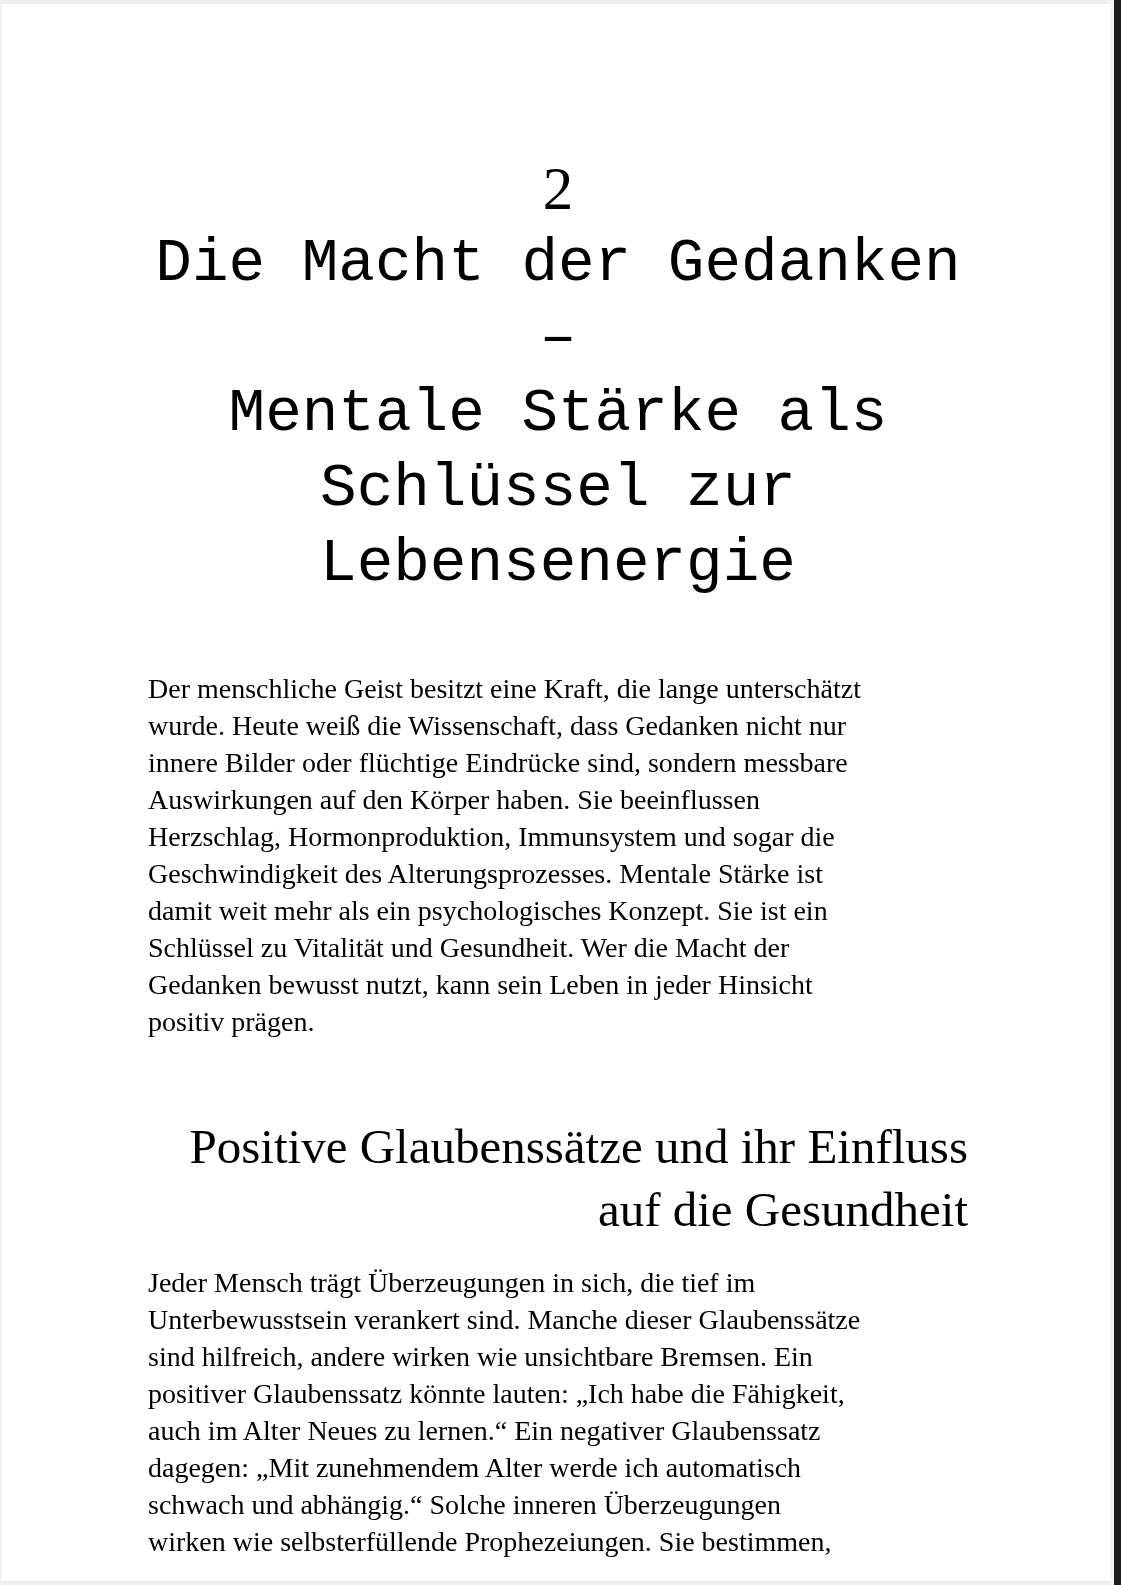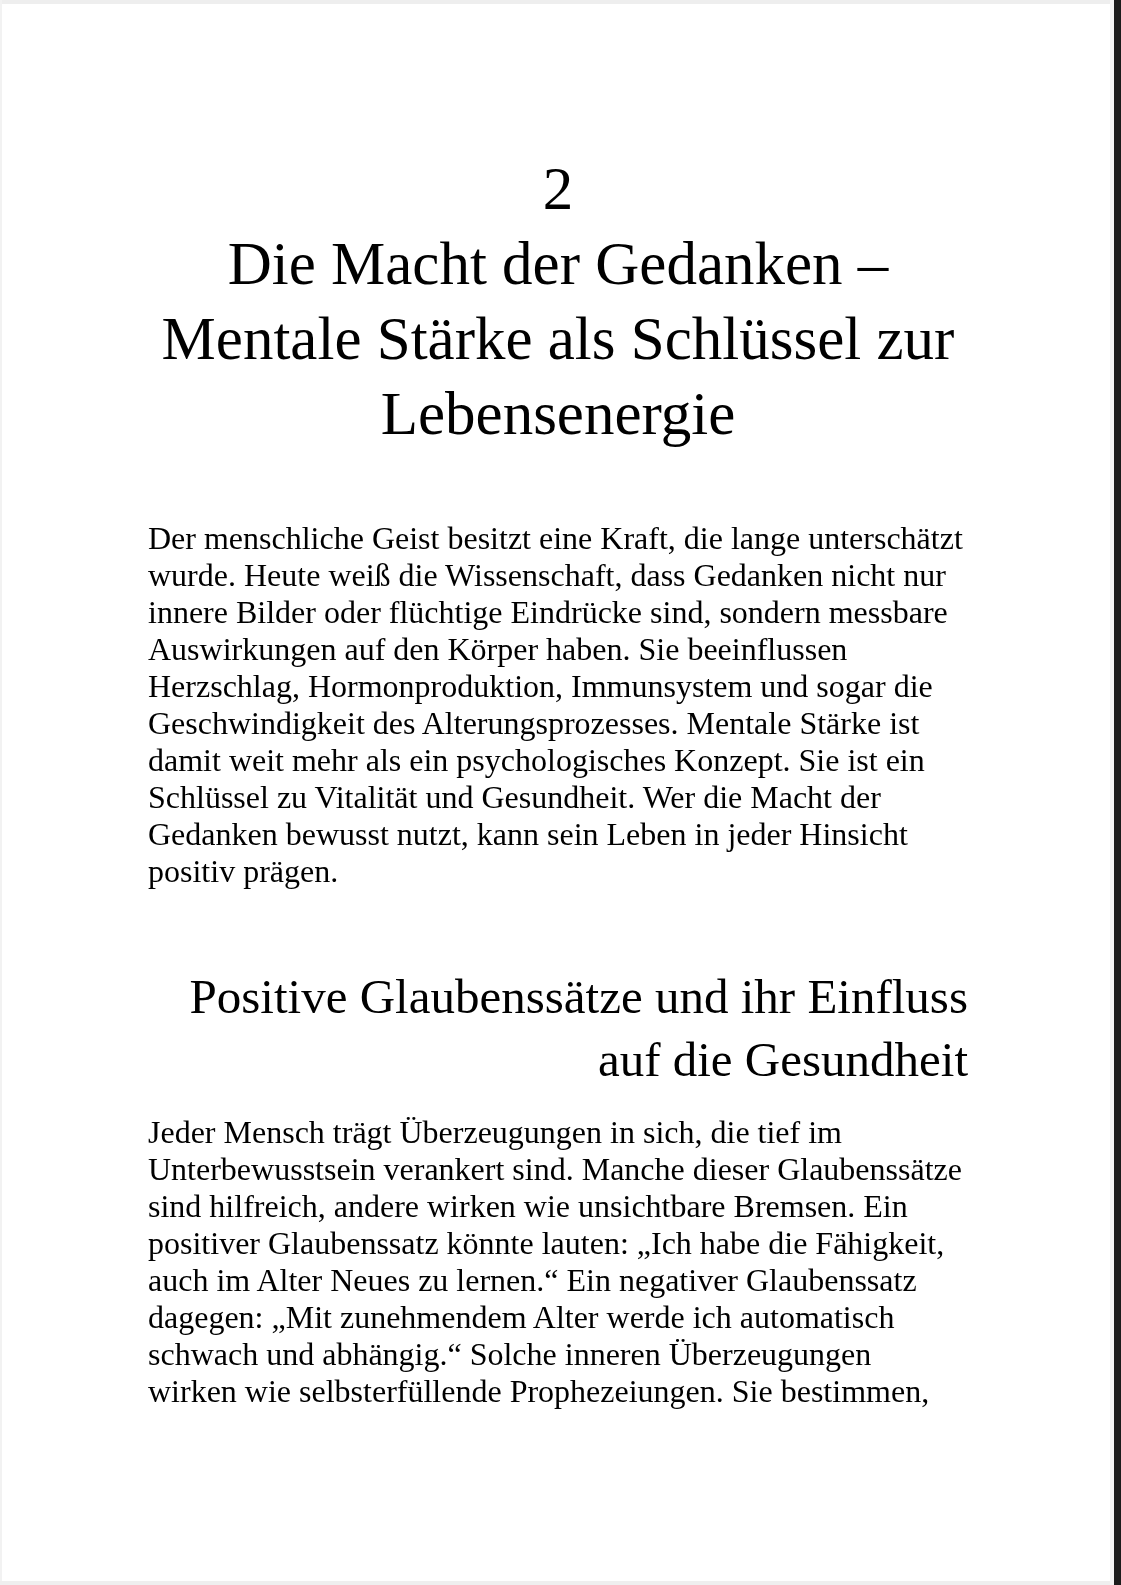--- a/index.html
+++ b/index.html
@@ -39,24 +39,25 @@
     line-height: 75px;
     font-weight: normal;
   }
   .chapter-title {
     margin: 0;
     text-align: center;
     font-size: 61px;
     line-height: 75px;
     font-weight: normal;
     white-space: pre-line;
+    font-family: Liberation Mono, monospace;
   }
   .para {
     margin: 0;
-    font-size: 32px;
+    font-size: 28px;
     line-height: 37px;
     white-space: pre-line;
     text-align: left;
   }
   .para-intro   { margin-top: 69px; }
   .para-beliefs { margin-top: 23px; }
   .section-heading {
     margin: 75px 0 0 0;
     font-size: 49px;
     line-height: 63px;

